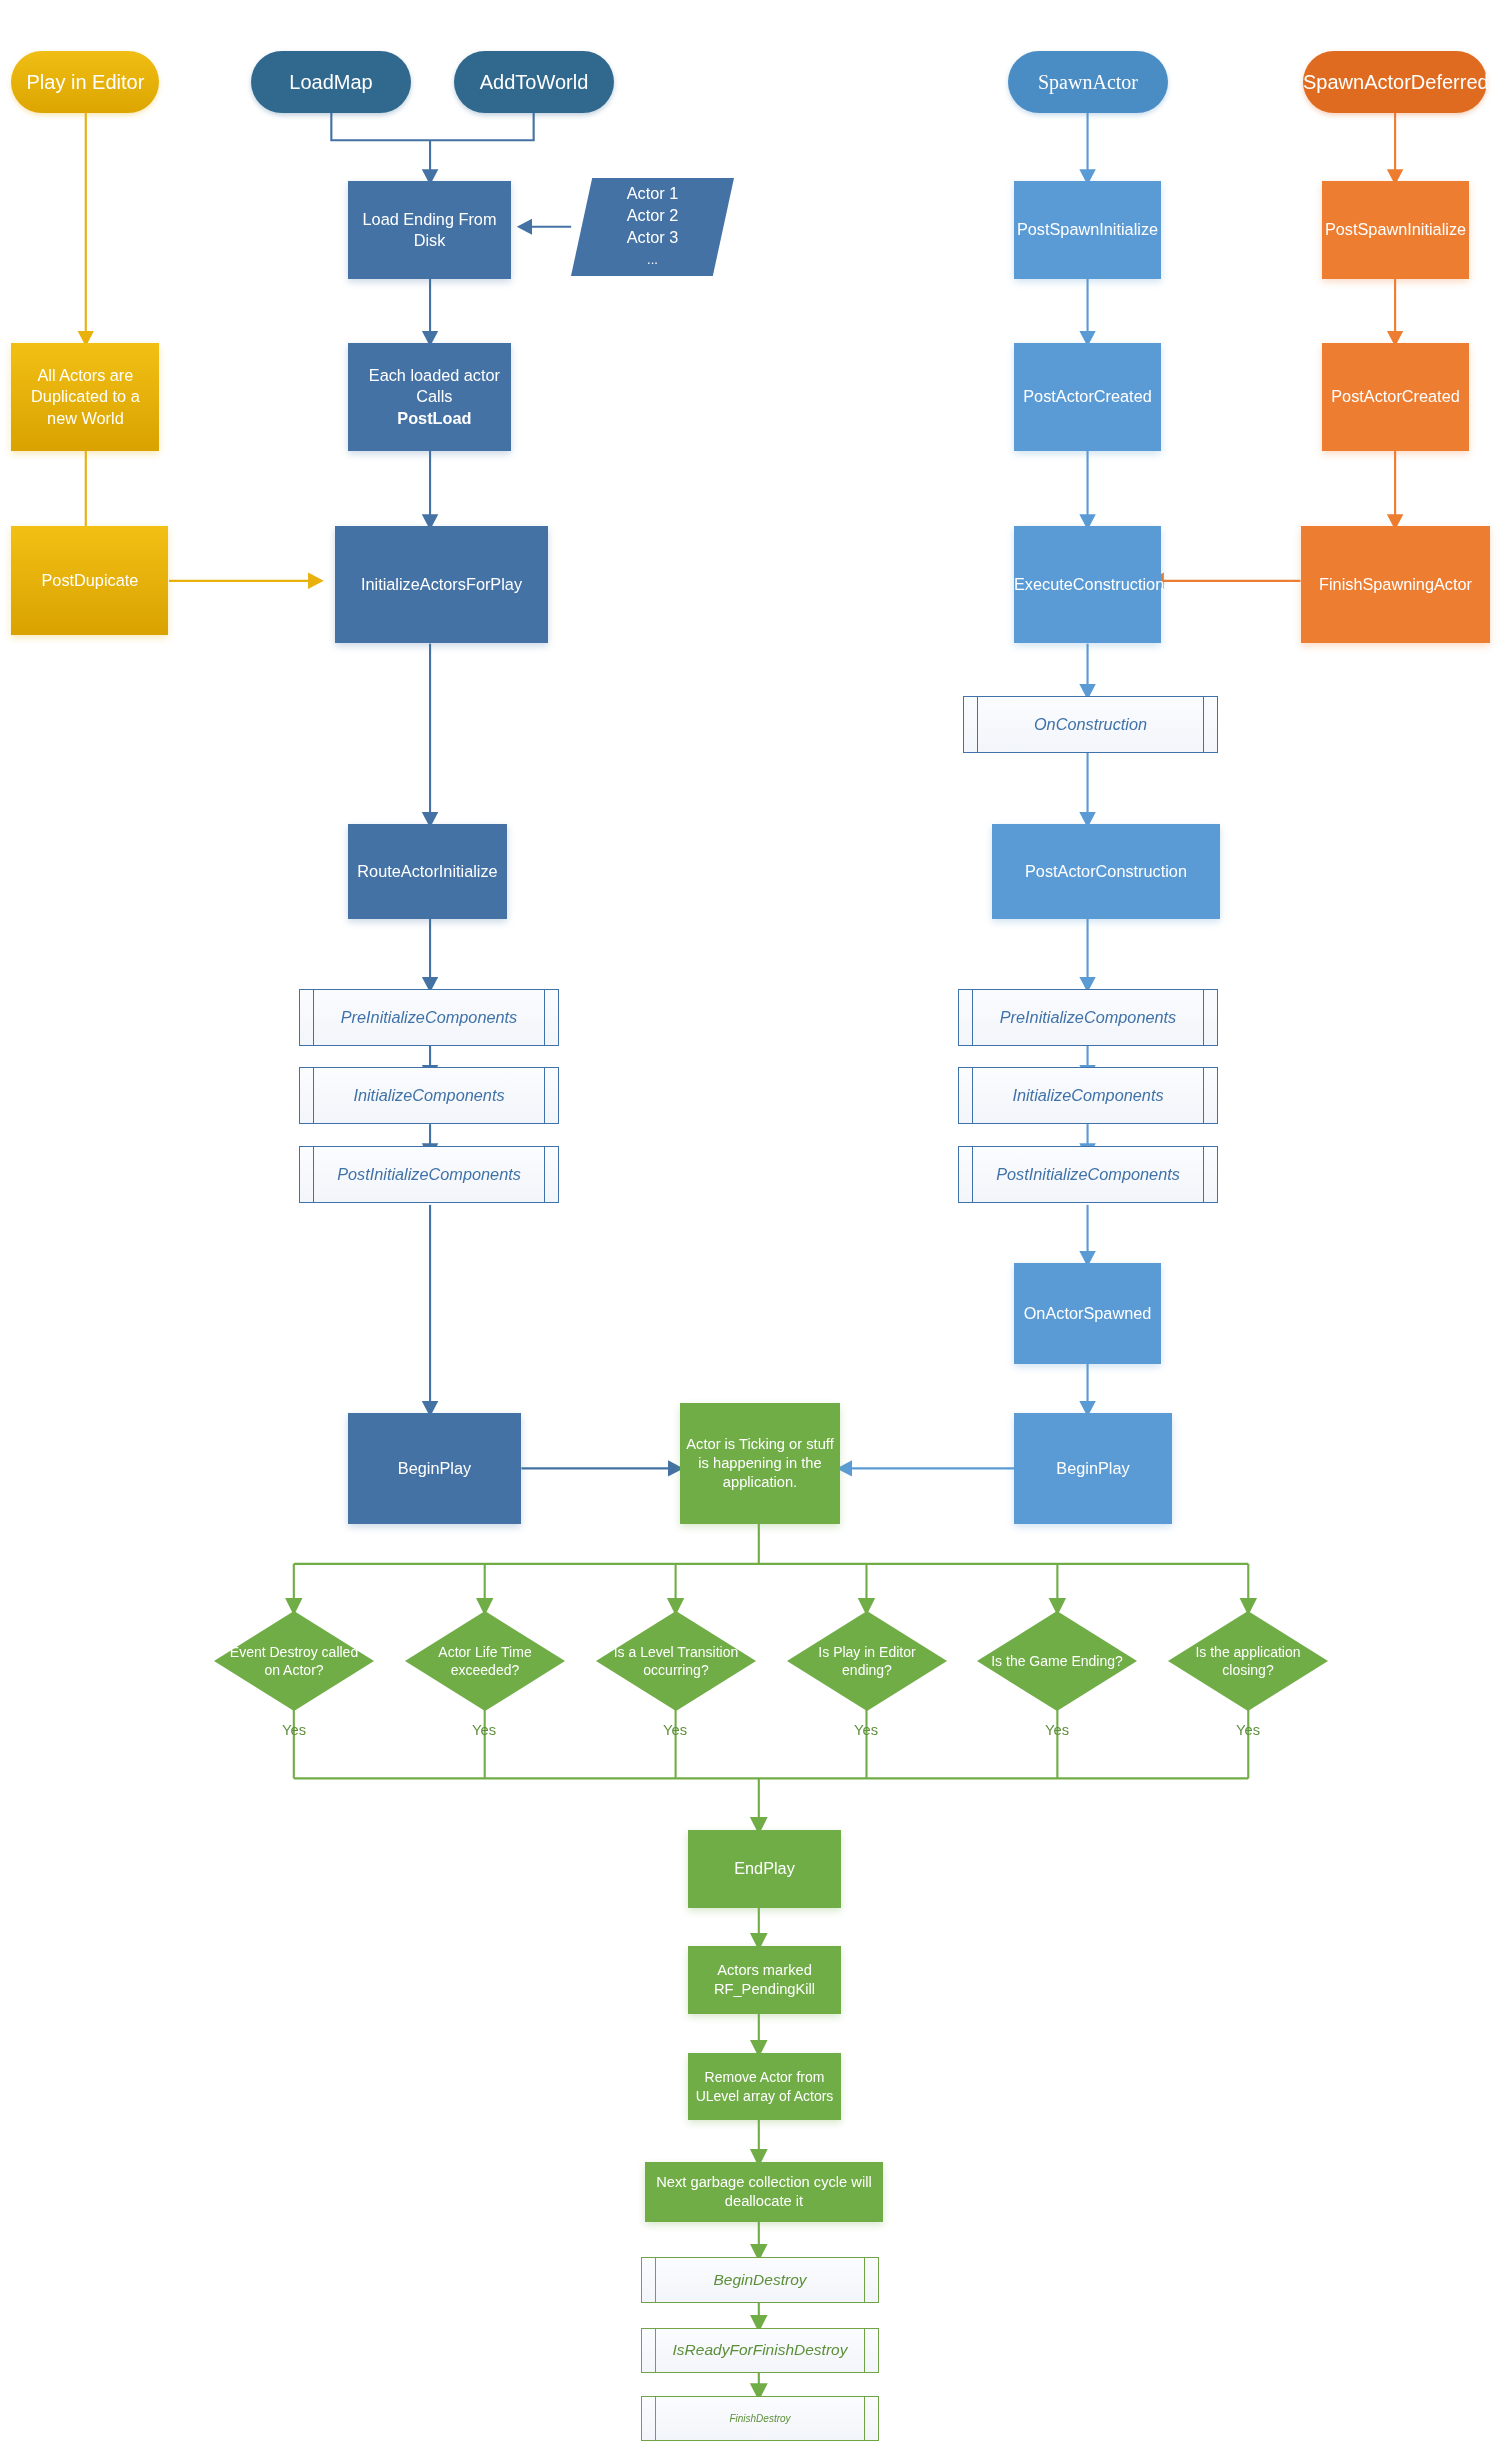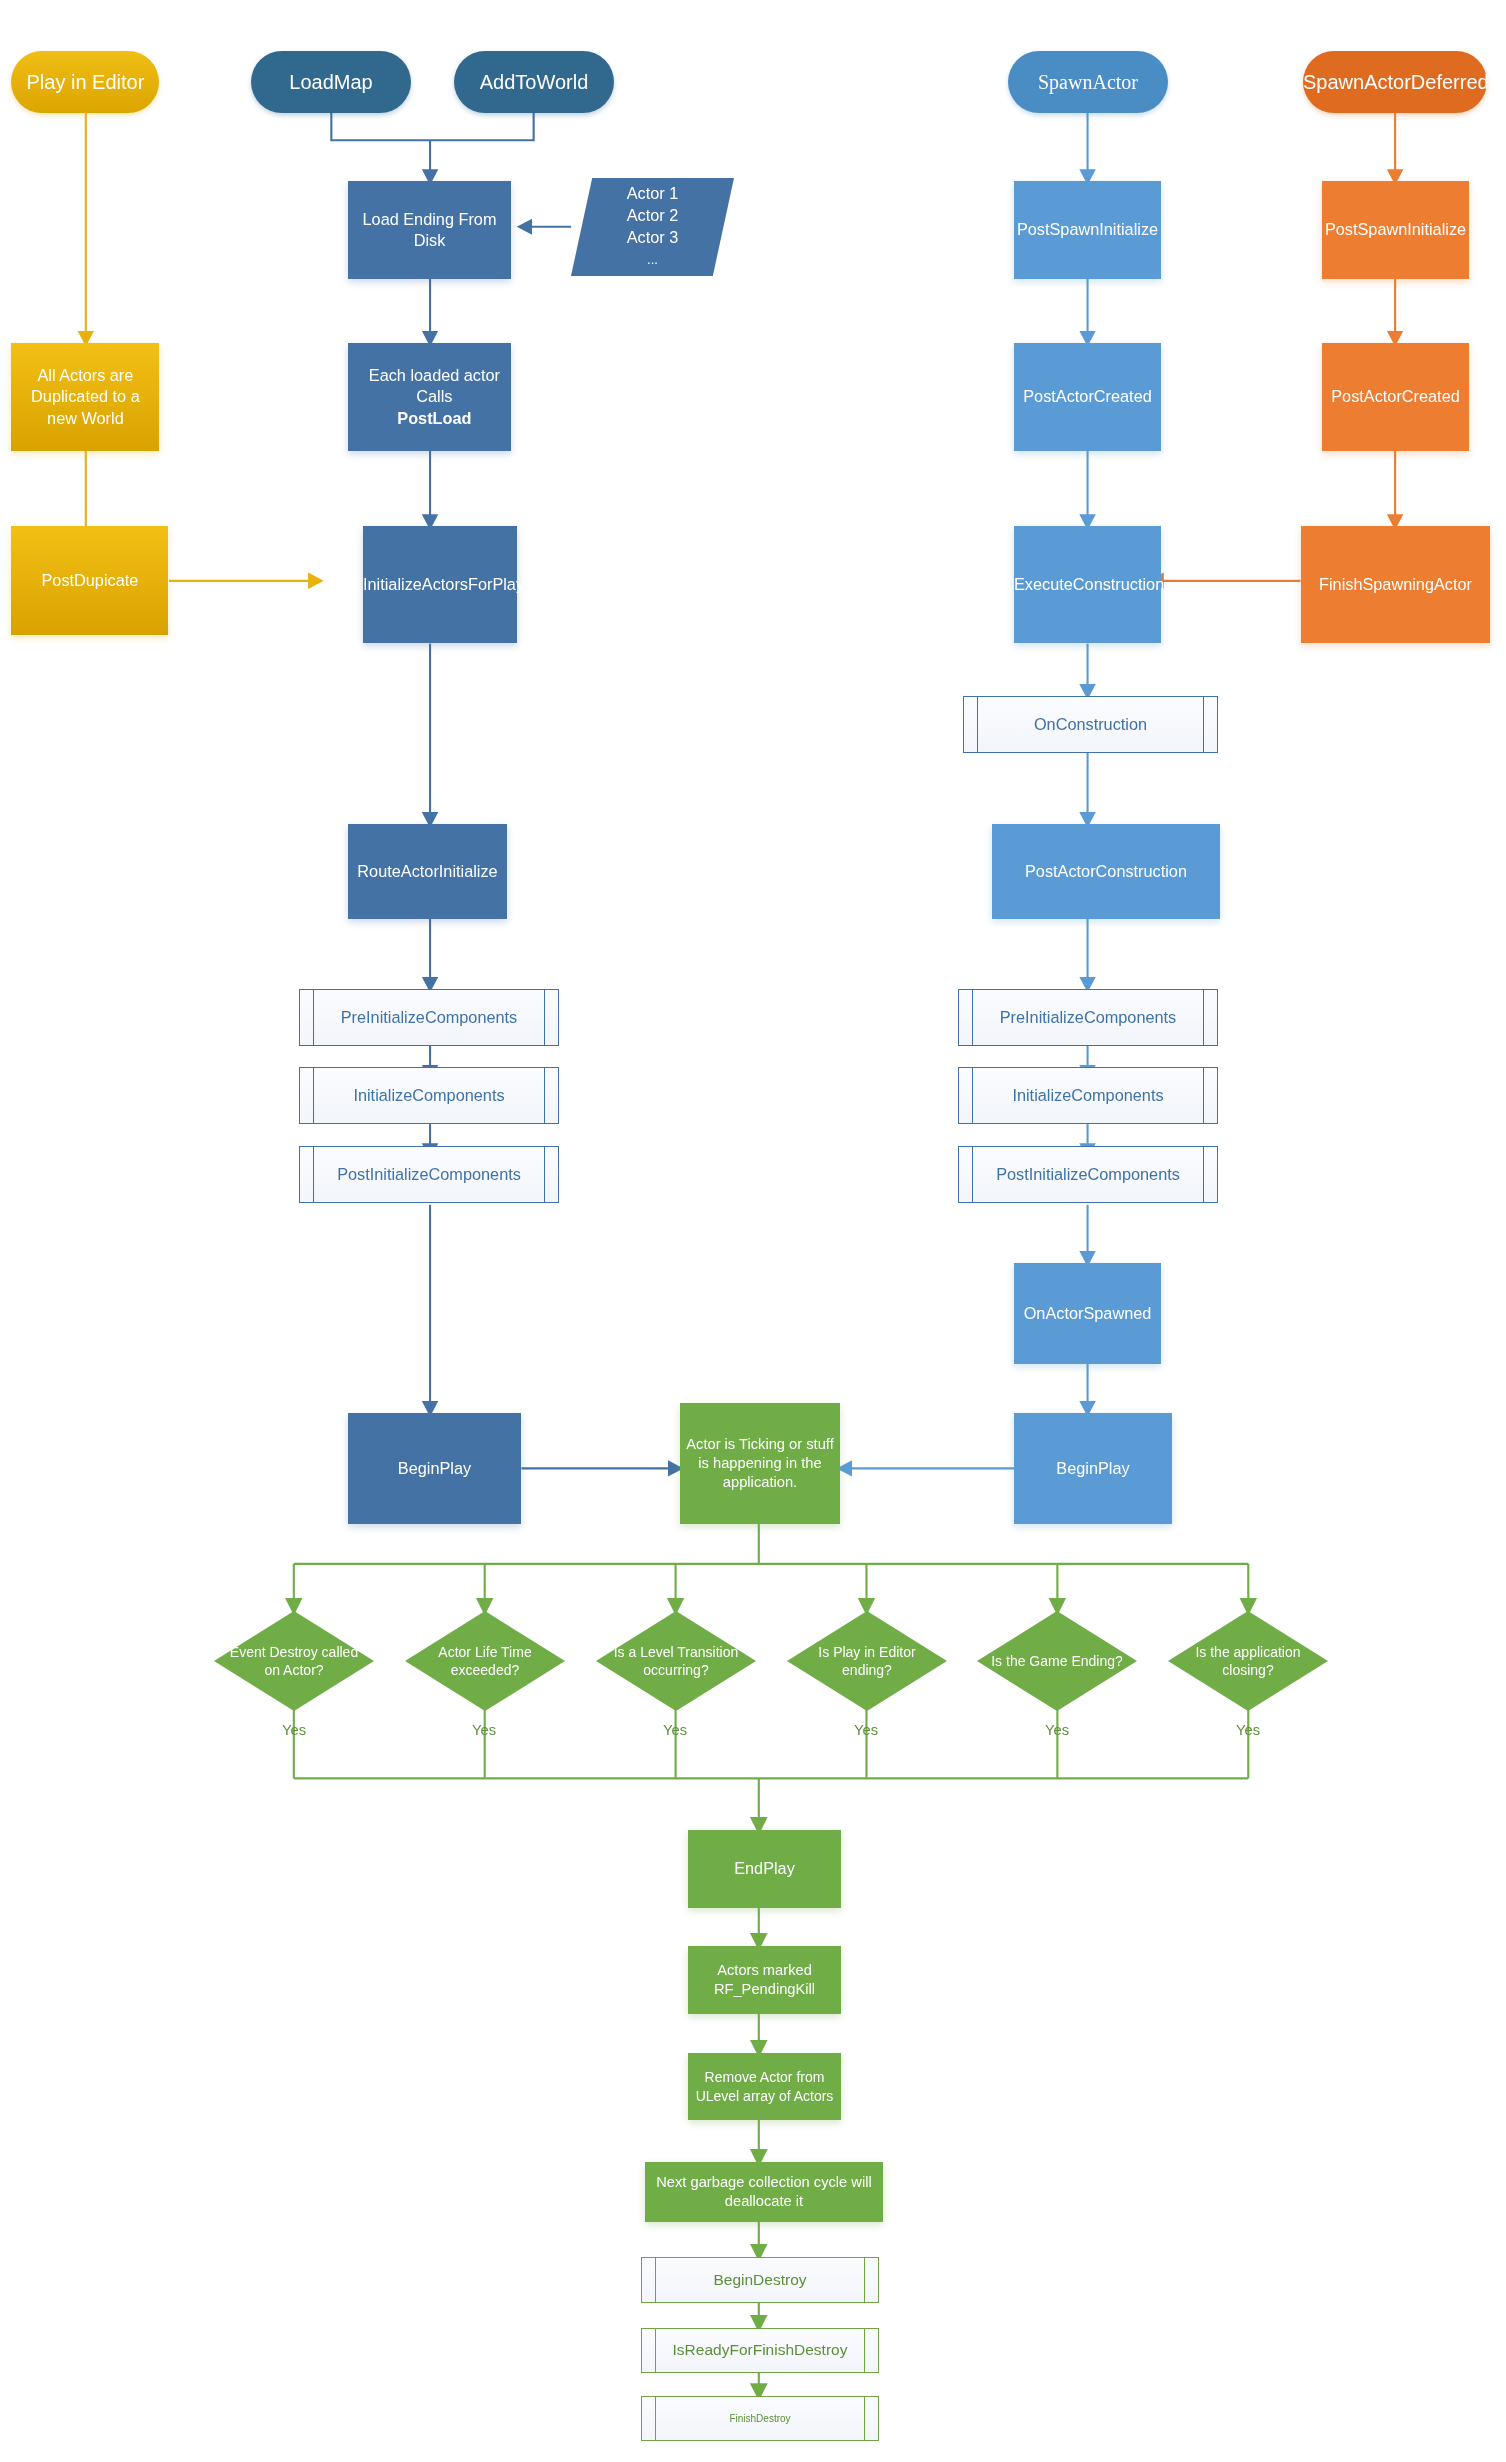--- a/index.html
+++ b/index.html
@@ -27,21 +27,21 @@
 
   
   .subr{background:linear-gradient(180deg,#fbfcfe 0%,#f2f5fa 100%);font-size:16.3px;}
   .subr.blue{border:1.3px solid #3F72A8;color:#3F72A8;}
   .subr.green{border:1.3px solid #6FA343;color:#5C8F39;}
   .subr .bar{position:absolute;top:0;bottom:0;width:1.3px;}
   .subr.blue .bar{background:#3F72A8;}
   .subr.green .bar{background:#6FA343;}
   .subr .bl{left:13px;}
   .subr .br{right:13px;}
-  .subr span{position:relative;z-index:2;}
+  .subr span{position:relative;z-index:2;font-style:italic;}
 
   
   .paral{color:#fff;font-size:16.3px;background:#4472A4;
      clip-path:polygon(13% 0,100% 0,87% 100%,0% 100%);
      box-shadow:0 3.3px 7.3px rgba(68,114,164,.22);}
   .paral span{padding:0 8.2px;}
 
   
   .diamond{color:#fff;font-size:14px;background:#70AD47;
      clip-path:polygon(50% 0,100% 50%,50% 100%,0 50%);
@@ -204,21 +204,21 @@
   </div>
 
   <div class="node rect orange" style="left:1322px;top:343px;width:147px;height:108px;">
     <span>PostActorCreated</span>
   </div>
 
   <div class="node rect gold" style="left:11.4px;top:526px;width:157px;height:109px;">
     <span>PostDupicate</span>
   </div>
 
-  <div class="node rect blue-d" style="left:335px;top:526px;width:154px;height:117px;margin-left:28px;">
+  <div class="node rect blue-d" style="left:335px;top:526px;width:213px;height:117px;">
     <span>InitializeActorsForPlay</span>
   </div>
 
   <div class="node rect blue-l" style="left:1014px;top:526px;width:147px;height:117px;">
     <span>ExecuteConstruction</span>
   </div>
 
   <div class="node rect orange" style="left:1301px;top:526px;width:189px;height:117px;">
     <span>FinishSpawningActor</span>
   </div>

